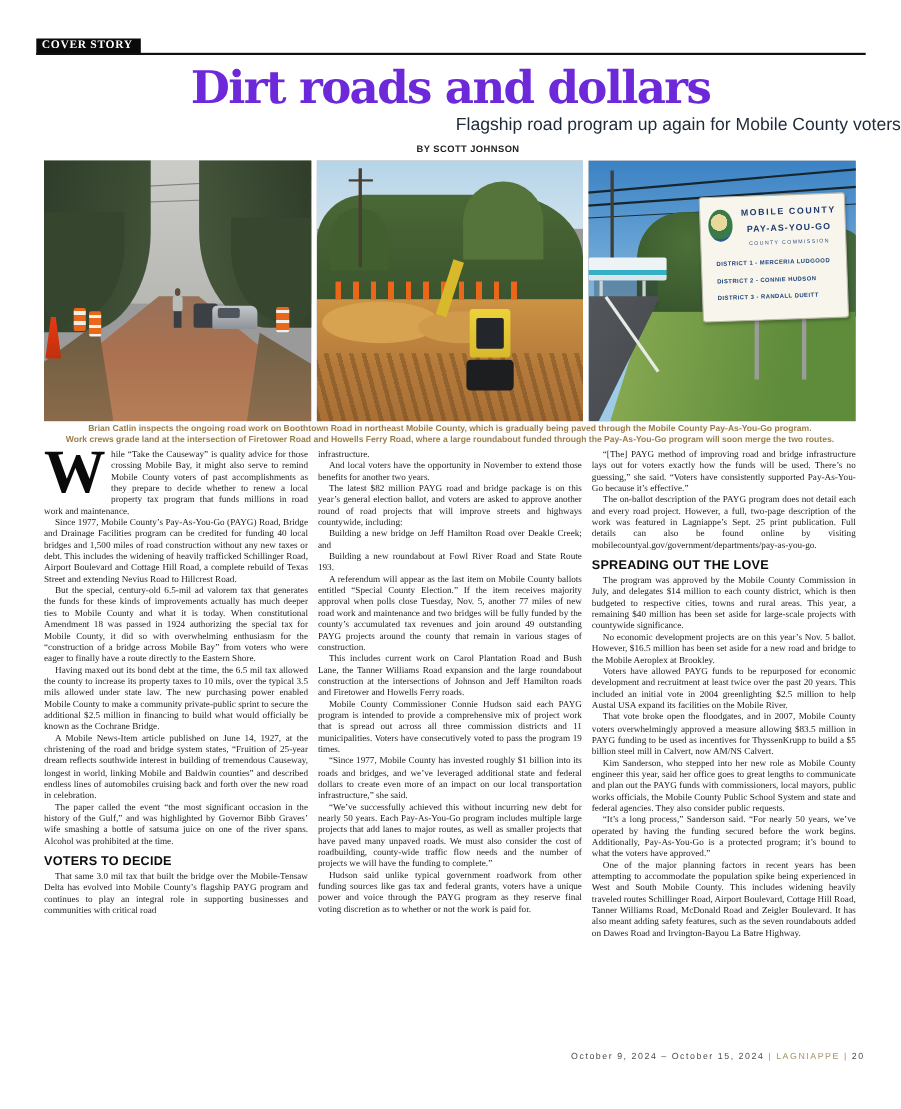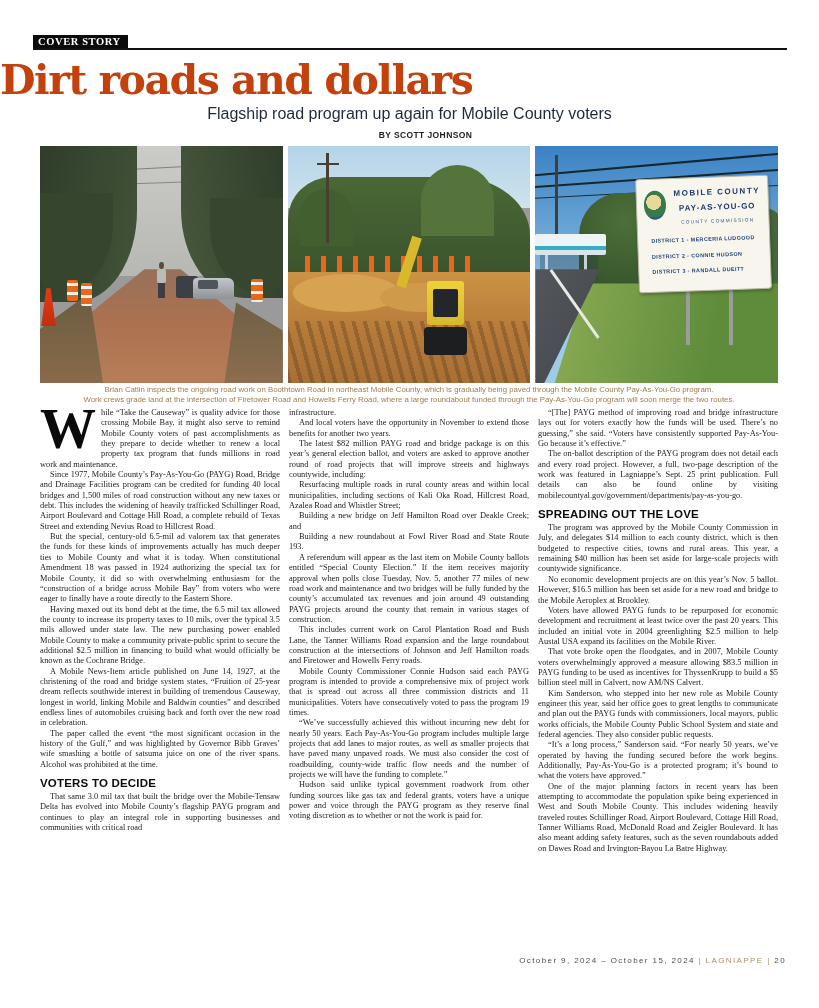--- a/index.html
+++ b/index.html
@@ -9,24 +9,24 @@
   *{margin:0;padding:0;box-sizing:border-box;}
   html,body{background:#fff;}
   #page{position:relative;width:819px;height:1008px;background:#fff;overflow:hidden;
         font-family:"Liberation Serif",serif;color:var(--ink);}
 
   
   .kicker{position:absolute;left:33px;top:35px;background:#0a0a0a;color:#fff;
           font-family:"Liberation Serif",serif;font-weight:700;font-size:10.5px;
           letter-spacing:.6px;padding:1px 7px 2px 5px;line-height:12px;}
   .kicker-rule{position:absolute;left:33px;top:48px;width:754px;height:2px;background:#111;}
-  .headline{position:absolute;left:0;top:56px;width:100%;text-align:left;
+  .headline{position:absolute;left:0;top:56px;width:100%;text-align:center;
             font-family:"DejaVu Serif","Liberation Serif",serif;font-weight:800;
-            font-size:41px;letter-spacing:-1.5px;color:#c2410c;}
-  .subtitle{position:absolute;left:0;top:105px;width:100%;text-align:center;
+            font-size:41px;letter-spacing:-1.5px;color:#6d28d9;}
+  .subtitle{position:absolute;left:0;top:105px;width:100%;text-align:right;
             font-family:"Liberation Sans",sans-serif;font-size:16px;color:var(--subtitle);}
   .byline{position:absolute;left:16px;top:130px;width:100%;text-align:center;
           font-family:"Liberation Sans",sans-serif;font-weight:700;font-size:8.5px;
           letter-spacing:.4px;color:#222;}
 
   
   .photos{position:absolute;left:40px;top:146px;width:738px;height:237px;display:flex;gap:5px;}
   .photo{position:relative;flex:1;overflow:hidden;background:#9a9a9a;}
   .photo *{position:absolute;}
 
@@ -96,21 +96,21 @@
            font-family:"Liberation Sans",sans-serif;color:#1d3a6e;overflow:hidden;}
   .p3-seal{left:5%;top:10%;width:17%;height:26%;background:radial-gradient(circle at 45% 40%,#e8d89a 0 35%,#3a7a4a 36% 70%,#2a5a8a 71%);border-radius:50%;}
   .sign-l1{left:24%;top:9%;width:74%;font-size:8px;font-weight:700;letter-spacing:1.5px;text-align:center;}
   .sign-l2{left:24%;top:22%;width:74%;font-size:8px;font-weight:700;letter-spacing:1px;text-align:center;}
   .sign-l3{left:24%;top:37%;width:74%;font-size:4.8px;letter-spacing:1.2px;text-align:center;color:#3a5a8e;}
   .sign-d{left:10%;width:88%;font-size:5.4px;font-weight:700;letter-spacing:.4px;color:#24477c;}
   .sign-d1{top:52%;} .sign-d2{top:66%;} .sign-d3{top:80%;}
 
   
   .caption{position:absolute;left:40px;top:385px;width:738px;text-align:center;
-           font-family:"Liberation Sans",sans-serif;font-weight:400;font-size:7.8px;
+           font-family:"Liberation Sans",sans-serif;font-weight:700;font-size:7.8px;
            line-height:9.6px;color:var(--caption);}
 
   
   .cols{position:absolute;left:40px;top:408px;width:738px;height:566px;display:flex;gap:9px;}
   .col{flex:1;overflow:hidden;}
   .para{font-size:8.35px;line-height:10.35px;text-align:justify;text-indent:10px;color:var(--ink);}
   .para.noindent{text-indent:0;}
   .dropcap{float:left;font-family:"Liberation Serif",serif;font-weight:700;font-size:56px;
            line-height:41px;margin:1px 5px 0 0;color:#0a0a0a;}
   .sec-head{font-family:"Liberation Sans",sans-serif;font-weight:700;font-size:11.5px;
@@ -224,26 +224,26 @@
         <p class="para">Having maxed out its bond debt at the time, the 6.5 mil tax allowed the county to increase its property taxes to 10 mils, over the typical 3.5 mils allowed under state law. The new purchasing power enabled Mobile County to make a community private-public sprint to secure the additional $2.5 million in financing to build what would officially be known as the Cochrane Bridge.</p>
         <p class="para">A Mobile News-Item article published on June 14, 1927, at the christening of the road and bridge system states, “Fruition of 25-year dream reflects southwide interest in building of tremendous Causeway, longest in world, linking Mobile and Baldwin counties” and described endless lines of automobiles cruising back and forth over the new road in celebration.</p>
         <p class="para">The paper called the event “the most significant occasion in the history of the Gulf,” and was highlighted by Governor Bibb Graves’ wife smashing a bottle of satsuma juice on one of the river spans. Alcohol was prohibited at the time.</p>
         <div class="sec-head">VOTERS TO DECIDE</div>
         <p class="para">That same 3.0 mil tax that built the bridge over the Mobile-Tensaw Delta has evolved into Mobile County’s flagship PAYG program and continues to play an integral role in supporting businesses and communities with critical road</p>
       </div>
     <div class="col">
         <p class="para noindent">infrastructure.</p>
         <p class="para">And local voters have the opportunity in November to extend those benefits for another two years.</p>
         <p class="para">The latest $82 million PAYG road and bridge package is on this year’s general election ballot, and voters are asked to approve another round of road projects that will improve streets and highways countywide, including:</p>
-        <p class="para">Resurfacing multiple roads in rural county areas and within local municipalities, including sections of Kali Oka Road, Hillcrest Road, Azalea Road and Whistler Street;</p>
         <p class="para">Building a new bridge on Jeff Hamilton Road over Deakle Creek; and</p>
         <p class="para">Building a new roundabout at Fowl River Road and State Route 193.</p>
         <p class="para">A referendum will appear as the last item on Mobile County ballots entitled “Special County Election.” If the item receives majority approval when polls close Tuesday, Nov. 5, another 77 miles of new road work and maintenance and two bridges will be fully funded by the county’s accumulated tax revenues and join around 49 outstanding PAYG projects around the county that remain in various stages of construction.</p>
         <p class="para">This includes current work on Carol Plantation Road and Bush Lane, the Tanner Williams Road expansion and the large roundabout construction at the intersections of Johnson and Jeff Hamilton roads and Firetower and Howells Ferry roads.</p>
         <p class="para">Mobile County Commissioner Connie Hudson said each PAYG program is intended to provide a comprehensive mix of project work that is spread out across all three commission districts and 11 municipalities. Voters have consecutively voted to pass the program 19 times.</p>
+        <p class="para">“Since 1977, Mobile County has invested roughly $1 billion into its roads and bridges, and we’ve leveraged additional state and federal dollars to create even more of an impact on our local transportation infrastructure,” she said.</p>
         <p class="para">“We’ve successfully achieved this without incurring new debt for nearly 50 years. Each Pay-As-You-Go program includes multiple large projects that add lanes to major routes, as well as smaller projects that have paved many unpaved roads. We must also consider the cost of roadbuilding, county-wide traffic flow needs and the number of projects we will have the funding to complete.”</p>
         <p class="para">Hudson said unlike typical government roadwork from other funding sources like gas tax and federal grants, voters have a unique power and voice through the PAYG program as they reserve final voting discretion as to whether or not the work is paid for.</p>
       </div>
     <div class="col">
         <p class="para">“[The] PAYG method of improving road and bridge infrastructure lays out for voters exactly how the funds will be used. There’s no guessing,” she said. “Voters have consistently supported Pay-As-You-Go because it’s effective.”</p>
         <p class="para">The on-ballot description of the PAYG program does not detail each and every road project. However, a full, two-page description of the work was featured in Lagniappe’s Sept. 25 print publication. Full details can also be found online by visiting mobilecountyal.gov/government/departments/pay-as-you-go.</p>
         <div class="sec-head">SPREADING OUT THE LOVE</div>
         <p class="para">The program was approved by the Mobile County Commission in July, and delegates $14 million to each county district, which is then budgeted to respective cities, towns and rural areas. This year, a remaining $40 million has been set aside for large-scale projects with countywide significance.</p>
         <p class="para">No economic development projects are on this year’s Nov. 5 ballot. However, $16.5 million has been set aside for a new road and bridge to the Mobile Aeroplex at Brookley.</p>
         <p class="para">Voters have allowed PAYG funds to be repurposed for economic development and recruitment at least twice over the past 20 years. This included an initial vote in 2004 greenlighting $2.5 million to help Austal USA expand its facilities on the Mobile River.</p>

